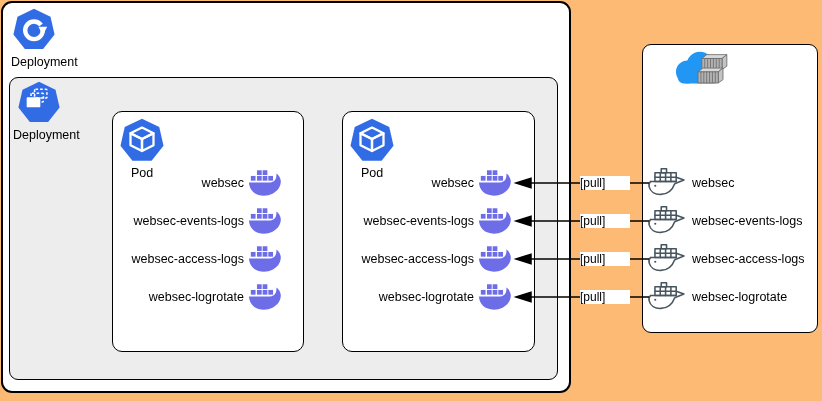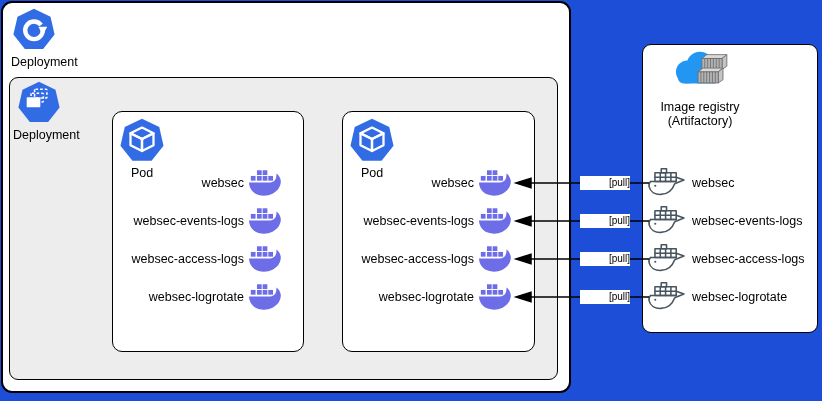--- a/index.html
+++ b/index.html
@@ -1,26 +1,26 @@
 <!DOCTYPE html>
 <html style="--k8s-blue: #326CE5; --docker-purple: #6D6DE8; --moby-outline: #47555F; --cloud-blue: #2196F3; --rs-fill: #EDEDED; --line-black: #000000;"><head>
 <meta charset="utf-8">
 <style>
   html,body{margin:0;padding:0;background:#fff;}
   .canvas{
-    position:relative;width:822px;height:401px;background:#1d4ed8;overflow:hidden;
+    position:relative;width:822px;height:401px;background:#fdba74;overflow:hidden;
     font-family:"Liberation Sans",sans-serif;color:#000;
   }
   .box{position:absolute;box-sizing:border-box;background:#fff;border:1px solid #000;}
   .lbl{position:absolute;font-size:12.5px;line-height:16px;white-space:nowrap;}
   .rl{text-align:right;}
   .ctr{text-align:center;white-space:normal;}
   .ico{position:absolute;display:block;}
   .pull{
-    position:absolute;width:50px;text-align:right;font-size:10px;line-height:14px;
+    position:absolute;width:50px;text-align:left;font-size:12px;line-height:14px;
     background:#fff;white-space:nowrap;
   }
   .overlay{position:absolute;left:0;top:0;pointer-events:none;}
 </style>
 </head>
 <body>
 
 <svg width="0" height="0" style="position:absolute">
   <defs>
     <symbol id="icon-deployment" viewBox="0 0 100 100">
@@ -158,24 +158,20 @@
       <use href="#icon-whale"></use>
     </svg>
   <div class="lbl rl" style="left:348px;top:289px;width:126px;">websec-logrotate</div>
   <svg class="ico" width="34" height="27" style="left:478px;top:284px;">
       <use href="#icon-whale"></use>
     </svg>
 
   <svg class="ico" width="62" height="48" style="left:668px;top:46px;">
       <use href="#icon-cloud-registry"></use>
     </svg>
-  <div class="lbl ctr" style="left:640px;top:100px;width:120px;line-height:14px;">
-    <span>Image registry</span><br>
-    <span>(Artifactory)</span>
-  </div>
 
   <svg class="ico" width="44" height="29" style="left:646px;top:168px;">
       <use href="#icon-whale-outline"></use>
     </svg>
   <div class="lbl" style="left:692px;top:175px;">websec</div>
   <svg class="ico" width="44" height="29" style="left:646px;top:206px;">
       <use href="#icon-whale-outline"></use>
     </svg>
   <div class="lbl" style="left:692px;top:213px;">websec-events-logs</div>
   <svg class="ico" width="44" height="29" style="left:646px;top:244px;">

